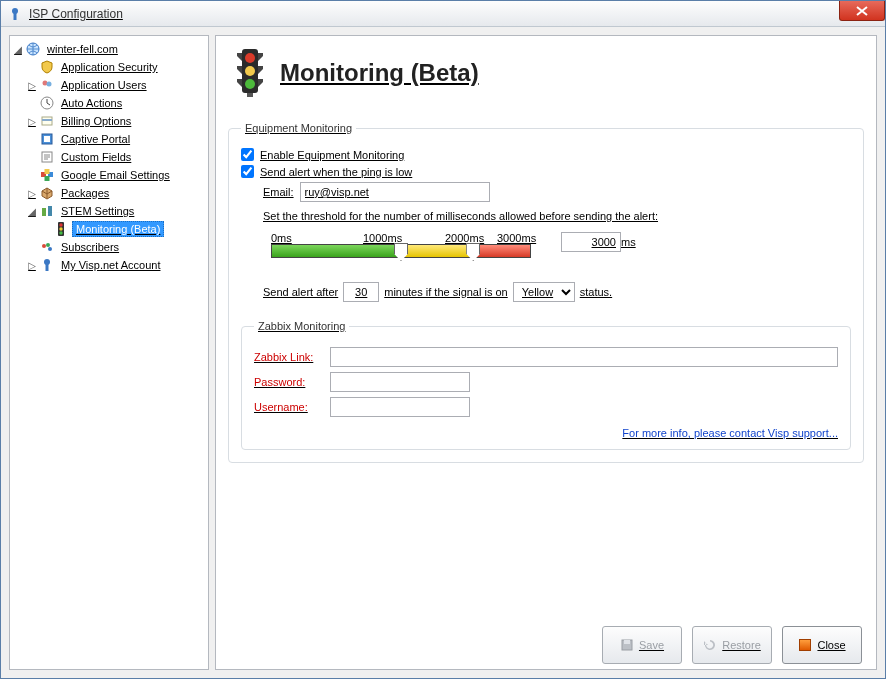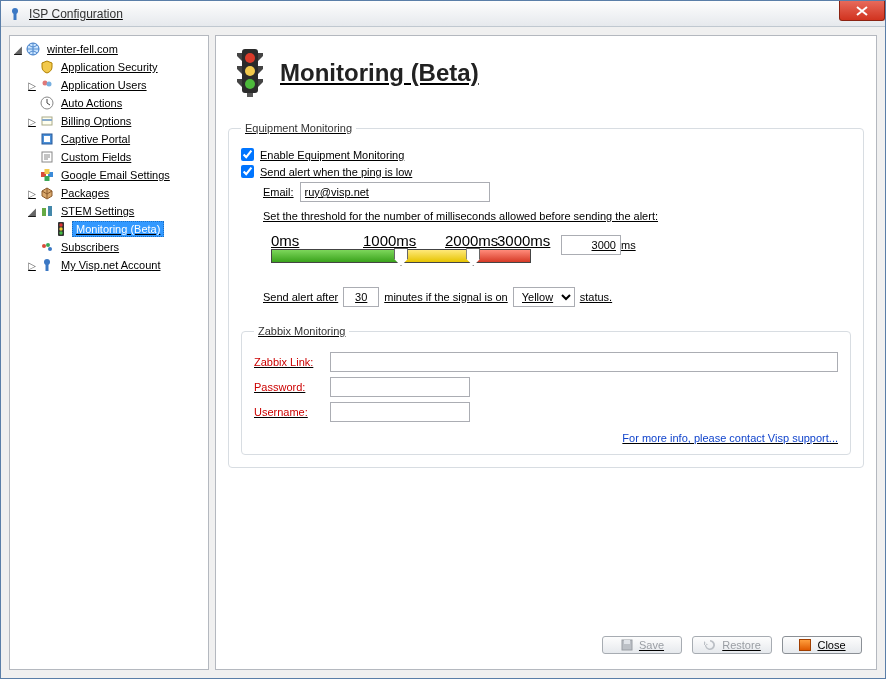--- a/index.html
+++ b/index.html
@@ -123,21 +123,21 @@
 input[type=text], input[type=password], select {
   font: inherit;
   border: 1px solid #abadb3;
   padding: 2px 4px;
   height: 20px;
   background: #fff;
 }
 .thresh-labels {
   display: flex;
   width: 260px;
-  font-size: 15px;
+  font-size: 11px;
   margin-left: 30px;
   margin-top: 6px;
 }
 .thresh-labels span { text-align: left; }
 .thresh-labels .s0 { width: 92px; }
 .thresh-labels .s1 { width: 82px; }
 .thresh-labels .s2 { width: 52px; }
 .thresh-labels .s3 { width: 34px; text-align: right; }
 .thresh-bar {
   position: relative;
@@ -169,21 +169,21 @@
 .footer-bar {
   margin-top: auto;
   height: 48px;
   display: flex;
   justify-content: flex-end;
   align-items: center;
   gap: 10px;
   padding: 0 14px;
 }
 .btn {
-  min-width: 80px; height: 18px;
+  min-width: 80px; height: 38px;
   border: 1px solid #a7acb2;
   border-radius: 3px;
   background: linear-gradient(to bottom, #fdfdfd, #e6e9ed);
   display: inline-flex; align-items: center; justify-content: center;
   gap: 5px; font: inherit; cursor: pointer;
   padding: 0 10px;
 }
 .btn.disabled { color: #9a9ea4; cursor: default; }
 .btn.primary { border-color: #8b9096; }
 .btn .bicn { width:14px;height:14px;display:inline-flex;align-items:center;justify-content:center; }

